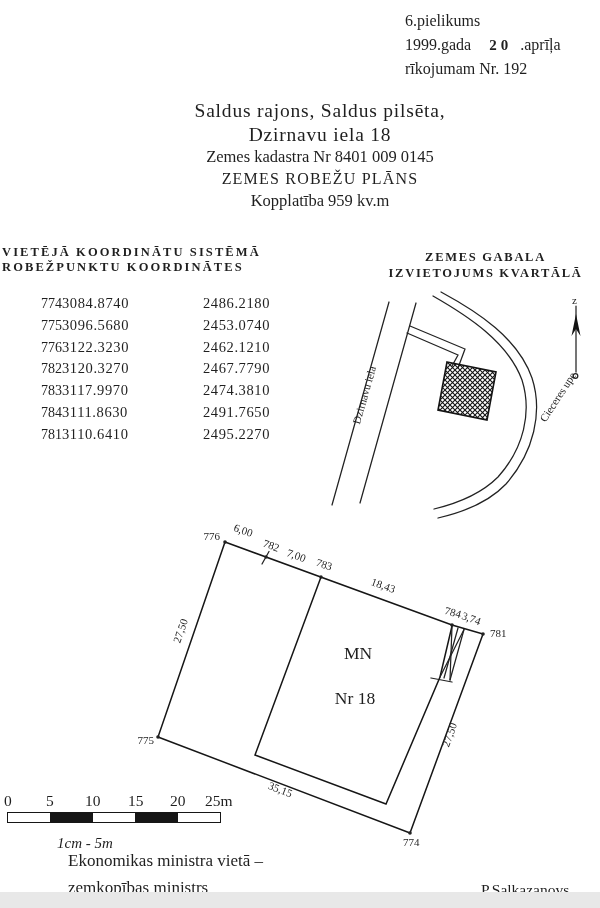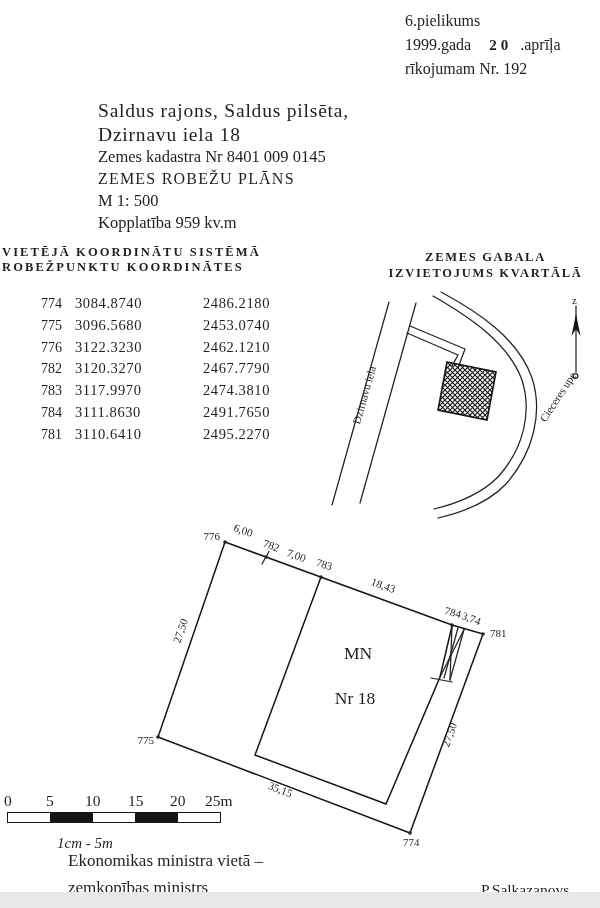--- a/index.html
+++ b/index.html
@@ -8,31 +8,31 @@
     background:#ffffff; overflow:hidden;
     font-family:"Liberation Serif", serif; color:#1f1f1f;
   }
   .abs { position:absolute; }
 
   
   .hdr { left:405px; top:9px; font-size:16px; line-height:23.5px; white-space:nowrap; }
   .hdr .day { font-weight:bold; letter-spacing:4px; margin:0 8px 0 18px; font-size:15px; }
 
   
-  .titleblk { left:98px; top:99px; width:420px; text-align:left; }
+  .titleblk { left:110px; top:99px; width:420px; text-align:center; }
   .t-big   { font-size:19.5px; letter-spacing:0.8px; line-height:23.5px; }
   .t-med   { font-size:16.5px; line-height:22px; }
   .t-caps  { font-size:16px; letter-spacing:1.2px; line-height:22px; }
 
   
   .tblh { left:2px; top:245px; font-weight:bold; font-size:12.5px; letter-spacing:2.1px; line-height:15px; white-space:nowrap; }
   .tbl  { left:0; top:293px; }
   .trow { display:grid; grid-template-columns:62px 102px 110px; height:21.8px; line-height:21.8px; }
   .trow .c1 { text-align:right; font-size:14px; }
-  .trow .c2 { padding-left:13px; font-size:14.5px; letter-spacing:0.6px; }
+  .trow .c2 { font-size:14.5px; letter-spacing:0.6px; }
   .trow .c3 { padding-left:39px; font-size:14.5px; letter-spacing:0.6px; }
 
   
   .skh { left:368px; top:250px; width:235px; text-align:center; font-weight:bold;
          font-size:12.5px; letter-spacing:1.7px; line-height:15.5px; }
 
   
   .sb-ticks { left:0; top:792px; width:240px; height:17px; font-size:15.5px; }
   .sb-ticks span { position:absolute; }
   .sb-bar { left:7px; top:812px; width:212px; height:9px; border:1.6px solid #161616; display:flex; }
@@ -61,21 +61,20 @@
     <div>6.pielikums</div>
     <div><span>1999.gada</span><span class="day">20</span><span>.aprīļa</span></div>
     <div>rīkojumam Nr. 192</div>
   </div>
 
   <div class="abs titleblk">
     <div class="t-big">Saldus rajons, Saldus pilsēta,</div>
     <div class="t-big">Dzirnavu iela 18</div>
     <div class="t-med">Zemes kadastra Nr 8401 009 0145</div>
     <div class="t-caps">ZEMES ROBEŽU PLĀNS</div>
-    <div class="t-med">M 1: 500</div>
     <div class="t-med">Kopplatība 959 kv.m</div>
   </div>
 
   <div class="abs tblh">
     <div>VIETĒJĀ KOORDINĀTU SISTĒMĀ</div>
     <div>ROBEŽPUNKTU KOORDINĀTES</div>
   </div>
 
   <div class="abs tbl">
     <div class="trow">

